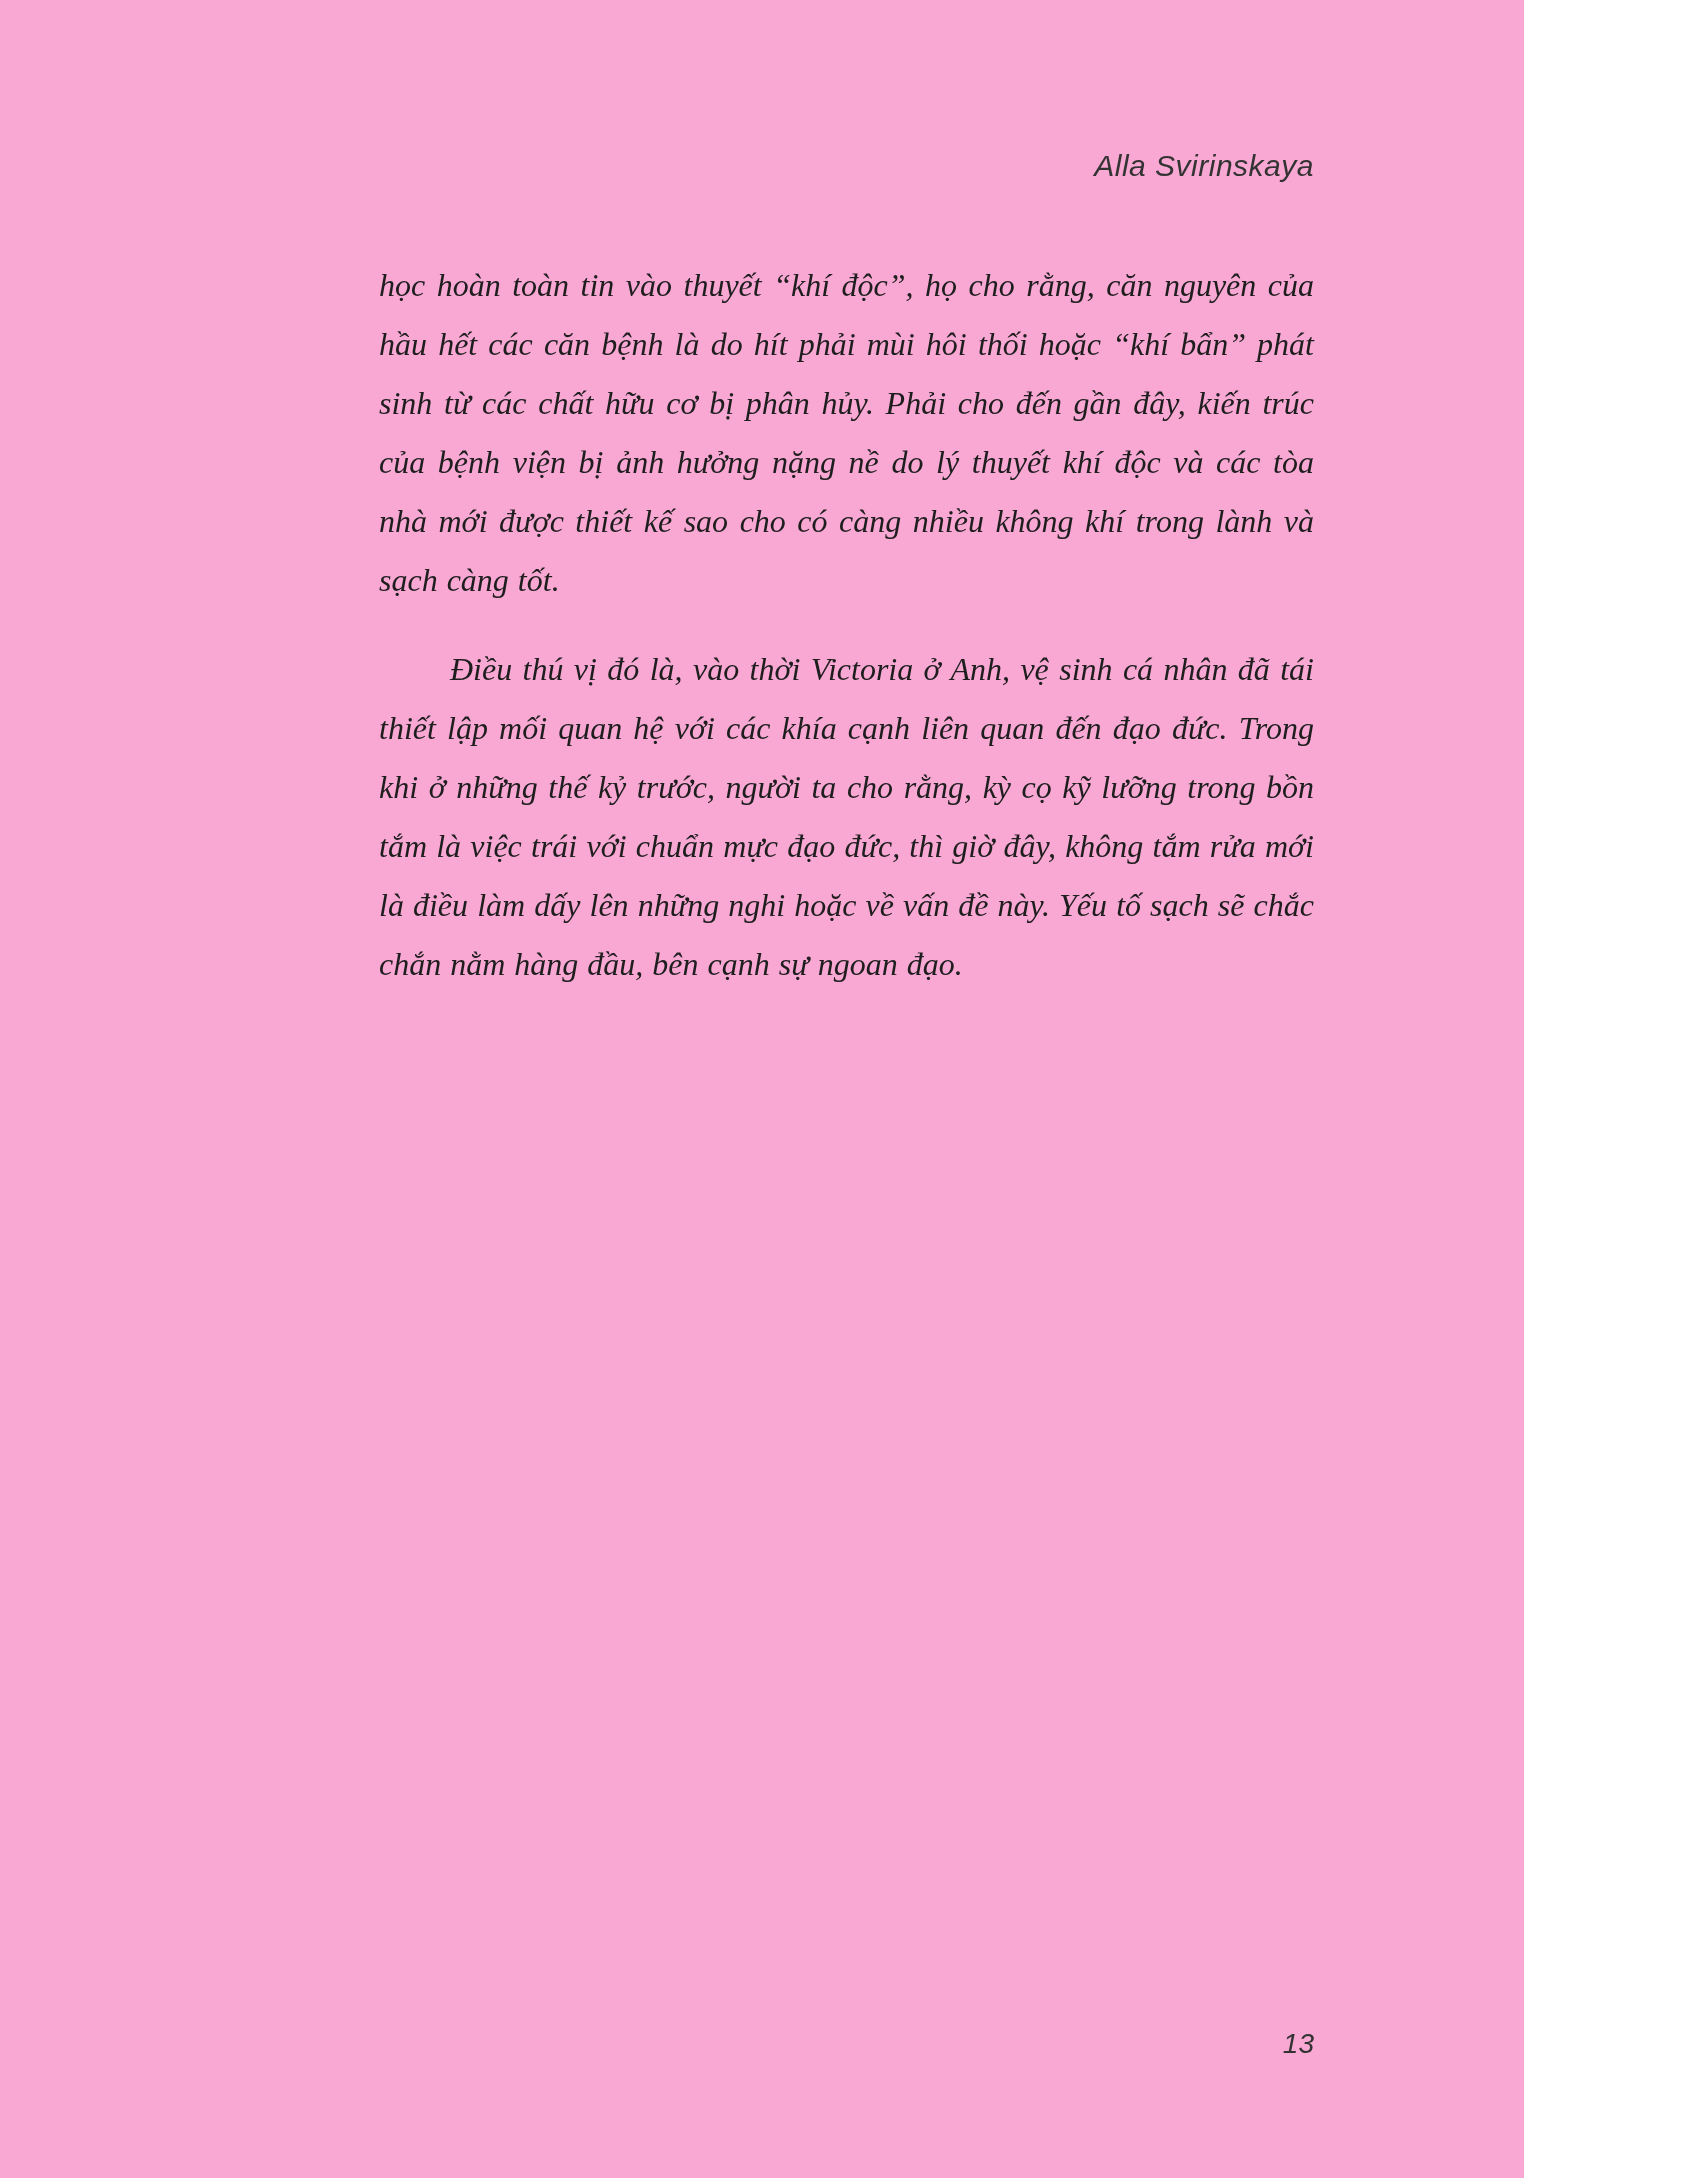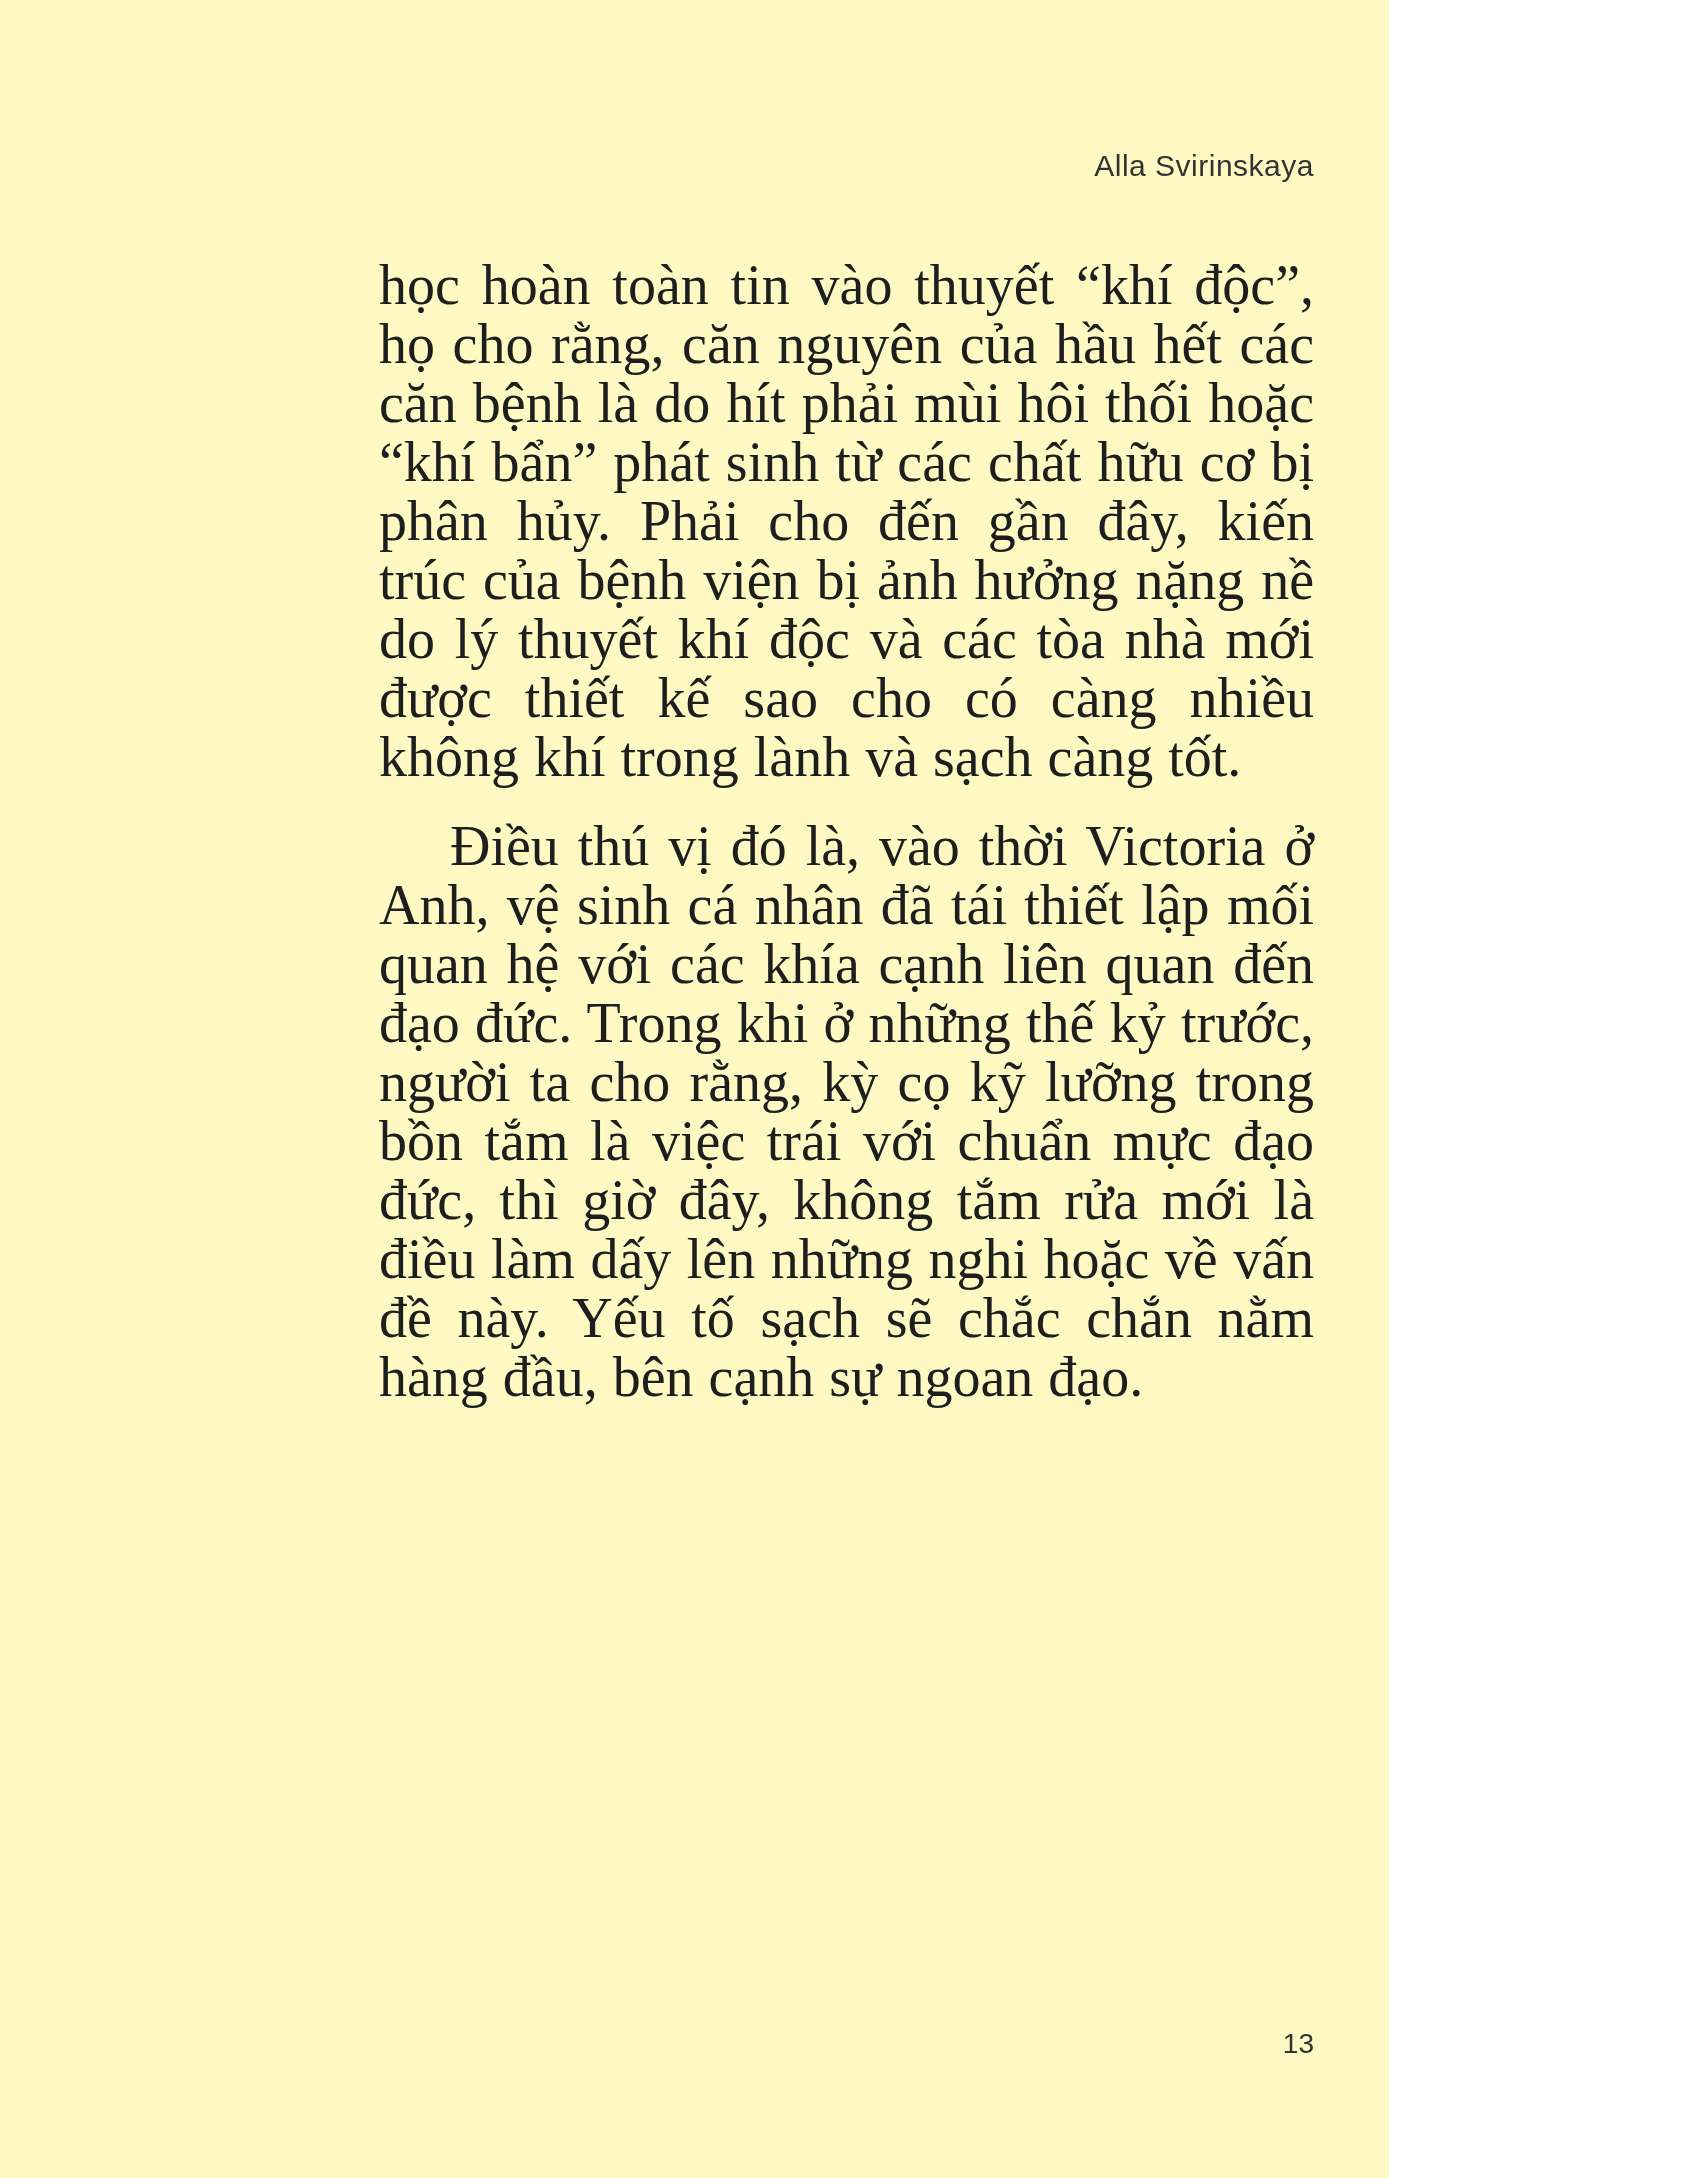--- a/index.html
+++ b/index.html
@@ -3,47 +3,48 @@
 <meta charset="utf-8">
 <style>
   * { margin: 0; padding: 0; box-sizing: border-box; }
 
   html, body {
     background: #ffffff;
   }
 
   .page {
     position: relative;
-    width: 1389px;
+    width: 1524px;
     height: 2178px;
-    background: #fef9c3;
+    background: #f9a8d4;
     font-family: "Liberation Serif", "DejaVu Serif", serif;
     color: #1e1e1e;
     overflow: hidden;
+    font-style: italic;
   }
 
   .content-column {
     position: absolute;
     left: 379px;
     top: 149px;
     width: 935px;
   }
 
   .running-header {
     font-family: "Liberation Sans", "DejaVu Sans", sans-serif;
     font-size: 30px;
     font-weight: 400;
     color: #333333;
     text-align: right;
     letter-spacing: 0.5px;
     margin-bottom: 73px;
   }
 
   .body-text p.para {
-    font-size: 56px;
+    font-size: 32px;
     line-height: 59px;
     text-align: justify;
     text-indent: 71px;
     margin-bottom: 30px;
     word-spacing: 1px;
   }
 
   .body-text p.para.first {
     text-indent: 0;
   }

